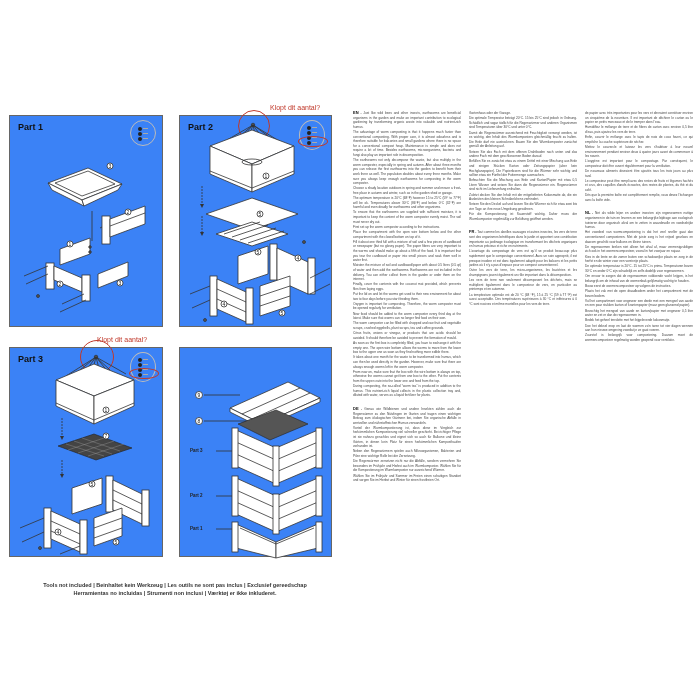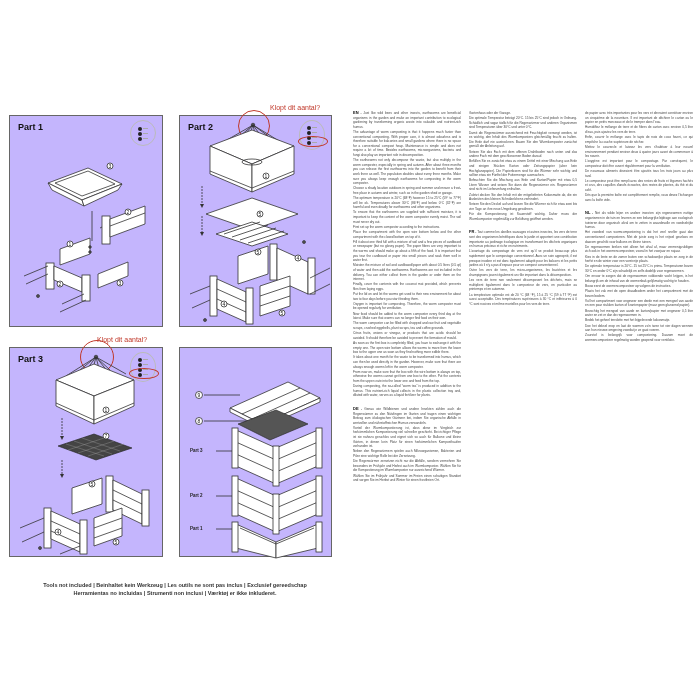--- a/index.html
+++ b/index.html
@@ -1,17 +1,17 @@
 <!DOCTYPE html>
 <html><head>
 <meta charset="utf-8">
 <style>
   html, body { margin:0; padding:0; background:#ffffff; }
   body { width:700px; height:700px; position:relative; overflow:hidden; font-family:"Liberation Sans", sans-serif; color:#222; }
-  .panel { position:absolute; border:1px solid #666; background:#c4b5fd; box-sizing:border-box;text-align:right; }
+  .panel { position:absolute; border:1px solid #666; background:#3b82f6; box-sizing:border-box;text-align:right; }
   .part-title { position:absolute; left:8px; top:6px; font-weight:bold; font-size:9px; color:#111; }
   .legend-circle { position:absolute; width:26px; height:26px; border:1px solid #bbb; border-radius:50%; right:8px; top:6px; }
   .legend-dot { position:absolute; left:7px; width:4px; height:4px; border-radius:50%; background:#222; }
   .legend-line { position:absolute; left:12px; width:5px; height:1px; background:#aaa; }
   .red-ellipse { position:absolute; border:1px solid #c0392b; border-radius:50%; }
   .klopt { position:absolute; font-size:7px; color:#c0392b; }
   .footer-note { position:absolute; left:0; width:350px; text-align:center; font-size:5.5px; font-weight:bold; color:#333; line-height:8px; }
   .text-col { position:absolute; font-size:3.2px; line-height:4.6px; color:#444; text-align:justify; overflow:hidden; }
   .lang-head { font-weight:bold; color:#111; font-size:4px; }
   .para { margin:0 0 0.6px 0; }

